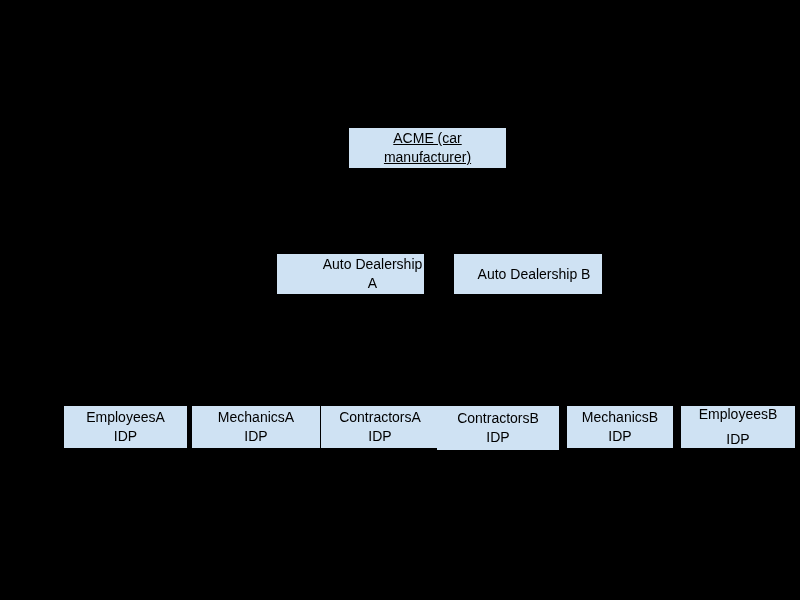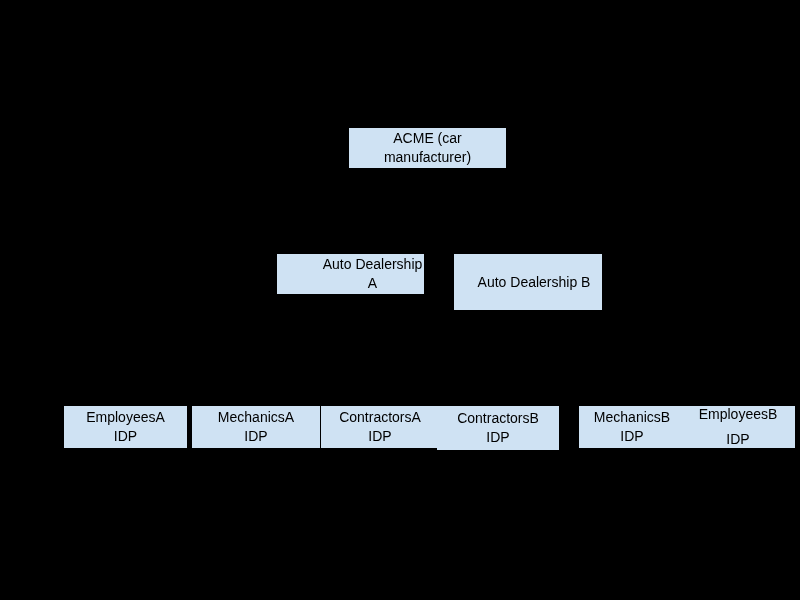--- a/index.html
+++ b/index.html
@@ -21,28 +21,28 @@
     color: var(--node-text, #000000);
     display: flex;
     flex-direction: column;
     align-items: center;
     justify-content: center;
     text-align: center;
     font-size: 14px;
     line-height: 19px;
     box-sizing: border-box;
   }
-  #acme          { left: 349px; top: 128px; width: 157px; height: 40px; }
+  #acme          { left: 349px; top: 128px; width: 157px; height: 40px; text-decoration: underline; }
   #dealership-a  { left: 277px; top: 254px; width: 147px; height: 40px; padding-left: 44px; }
-  #dealership-b  { left: 454px; top: 254px; width: 148px; height: 56px; padding-left: 12px; }
+  #dealership-b  { left: 454px; top: 254px; width: 148px; height: 40px; padding-left: 12px; }
   #employees-a   { left:  64px; top: 406px; width: 123px; height: 42px; }
   #mechanics-a   { left: 192px; top: 406px; width: 128px; height: 42px; }
   #contractors-a { left: 321px; top: 406px; width: 118px; height: 42px; }
   #contractors-b { left: 437px; top: 406px; width: 122px; height: 44px; }
-  #mechanics-b   { left: 567px; top: 406px; width: 106px; height: 42px; margin-left: 12px; }
+  #mechanics-b   { left: 567px; top: 406px; width: 106px; height: 42px; }
   #employees-b   { left: 681px; top: 406px; width: 114px; height: 42px; gap: 6px; }
 </style>
 </head>
 <body>
 
 <div class="canvas">
 
   <div class="node" id="acme">
     <div class="line">ACME (car</div>
     <div class="line">manufacturer)</div>

